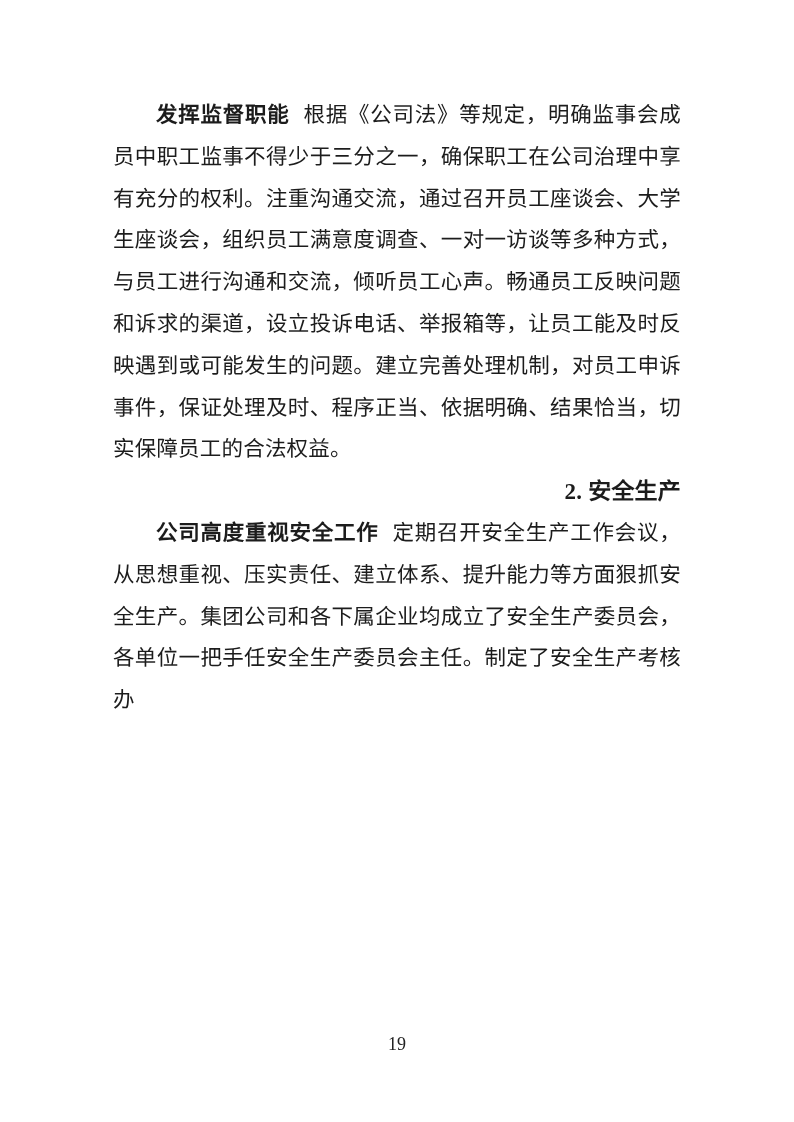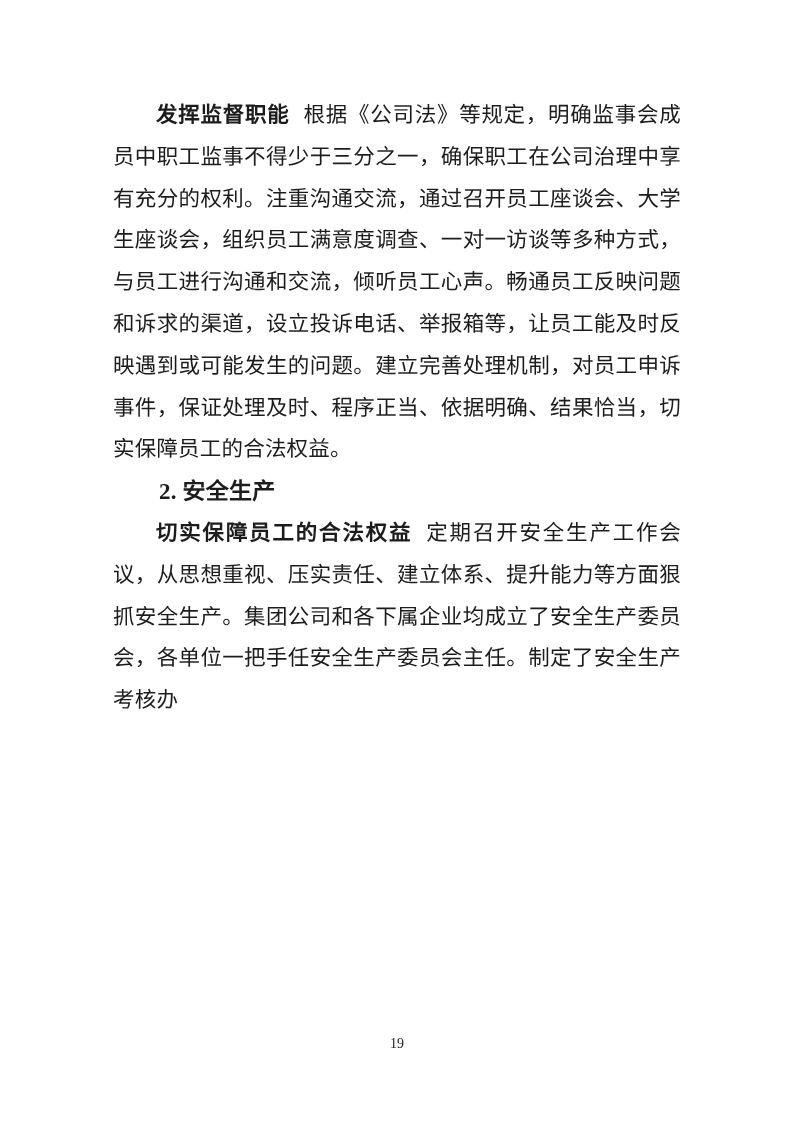--- a/index.html
+++ b/index.html
@@ -35,42 +35,42 @@
     font-weight: bold;
     margin-right: 14px;
   }
   .section-heading {
     margin: 0;
     padding: 0;
     text-indent: 2em;
     font-size: 23px;
     font-weight: bold;
     line-height: 41.8px;
-    text-align: left;
+    text-align: right;
   }
   .page-number {
     position: absolute;
     top: 1034px;
     left: 0;
     width: 100%;
     text-align: center;
-    font-size: 14px;
+    font-size: 18px;
     line-height: 20px;
     color: #222222;
   }
 </style>
 </head>
 <body>
 
 <div class="page">
   <div class="content">
 
     <p class="para"><span class="para-lead">发挥监督职能</span><span>根据《公司法》等规定，明确监事会成员中职工监事不得少于三分之一，确保职工在公司治理中享有充分的权利。注重沟通交流，通过召开员工座谈会、大学生座谈会，组织员工满意度调查、一对一访谈等多种方式，与员工进行沟通和交流，倾听员工心声。畅通员工反映问题和诉求的渠道，设立投诉电话、举报箱等，让员工能及时反映遇到或可能发生的问题。建立完善处理机制，对员工申诉事件，保证处理及时、程序正当、依据明确、结果恰当，切实保障员工的合法权益。</span></p>
 
     <h3 class="section-heading">2. 安全生产</h3>
 
 
-    <p class="para"><span class="para-lead">切实保障员工的合法权益</span><span>定期召开安全生产工作会议，从思想重视、压实责任、建立体系、提升能力等方面狠抓安全生产。集团公司和各下属企业均成立了安全生产委员会，各单位一把手任安全生产委员会主任。制定了安全生产考核办</span></p>
+    <p class="para"><span class="para-lead">公司高度重视安全工作</span><span>定期召开安全生产工作会议，从思想重视、压实责任、建立体系、提升能力等方面狠抓安全生产。集团公司和各下属企业均成立了安全生产委员会，各单位一把手任安全生产委员会主任。制定了安全生产考核办</span></p>
 
   </div>
 
   <div class="page-number">19</div>
 </div>
 
 </body></html>

